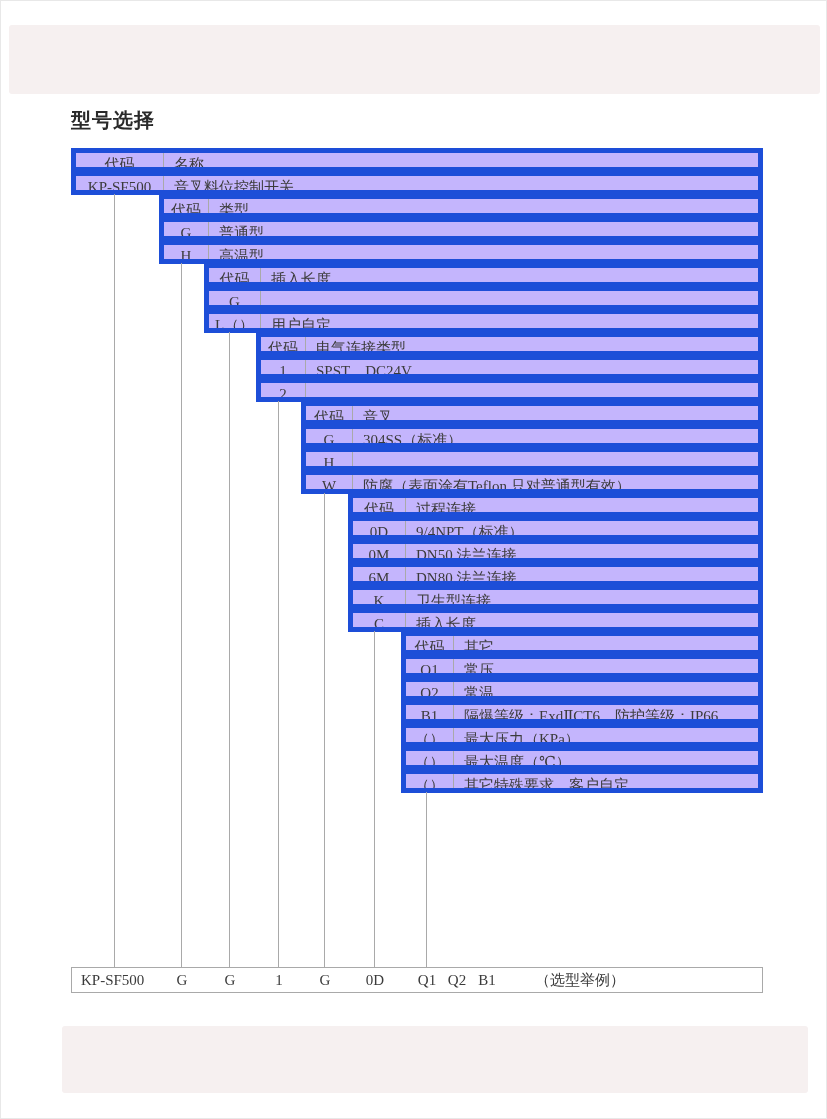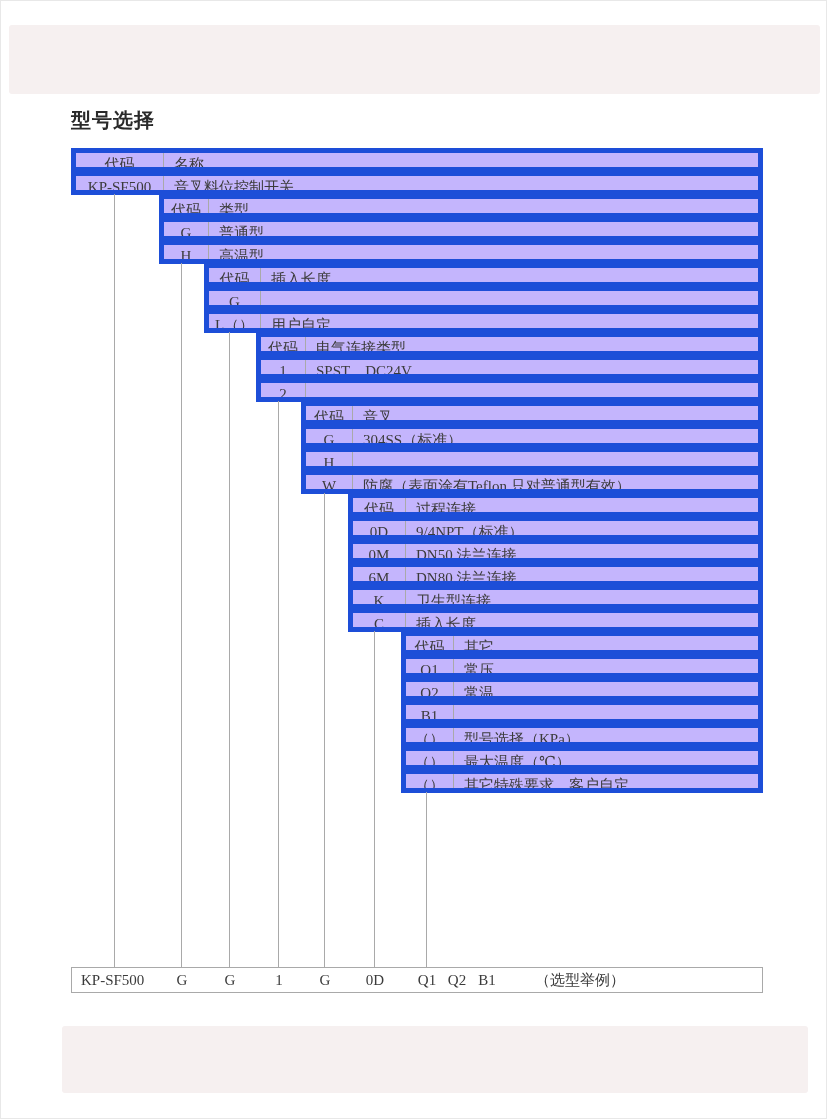--- a/index.html
+++ b/index.html
@@ -140,24 +140,25 @@
   <div class="trow" style="left:400px;top:653px;width:362px">
     <div class="code" style="width:48px">Q1</div>
     <div class="desc">常压</div>
   </div>
   <div class="trow" style="left:400px;top:676px;width:362px">
     <div class="code" style="width:48px">Q2</div>
     <div class="desc">常温</div>
   </div>
   <div class="trow" style="left:400px;top:699px;width:362px">
     <div class="code" style="width:48px">B1</div>
+    <div class="desc">隔爆等级：ExdⅡCT6　防护等级：IP66</div>
   </div>
   <div class="trow" style="left:400px;top:722px;width:362px">
     <div class="code" style="width:48px">（）</div>
-    <div class="desc">型号选择（KPa）</div>
+    <div class="desc">最大压力（KPa）</div>
   </div>
   <div class="trow" style="left:400px;top:745px;width:362px">
     <div class="code" style="width:48px">（）</div>
     <div class="desc">最大温度（℃）</div>
   </div>
   <div class="trow" style="left:400px;top:768px;width:362px">
     <div class="code" style="width:48px">（）</div>
     <div class="desc">其它特殊要求，客户自定</div>
   </div>
 

